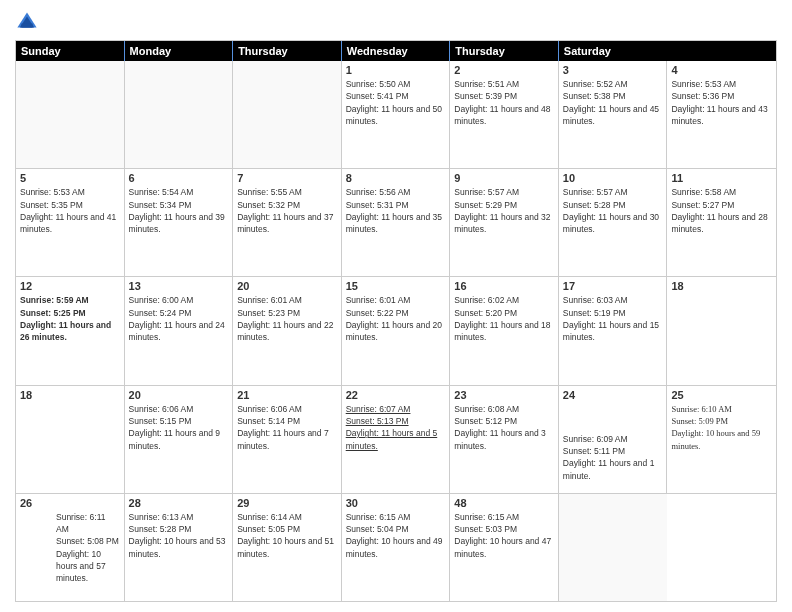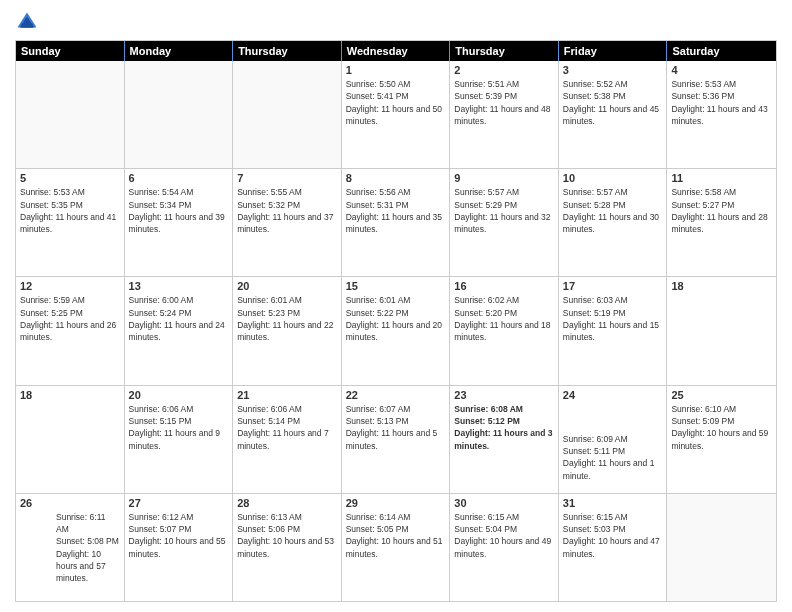--- a/index.html
+++ b/index.html
@@ -125,21 +125,20 @@
     </div>
   </div>
 
   <div class="calendar">
     <div class="day-headers">
     <div class="day-header">Sunday</div>
         <div class="day-header">Monday</div>
         <div class="day-header">Thursday</div>
         <div class="day-header">Wednesday</div>
         <div class="day-header">Thursday</div>
-        <div class="day-header">Friday</div>
         <div class="day-header">Saturday</div>
       </div>
     <div class="calendar-body">
     <div class="week-row">
           <div class="day-cell empty"></div>
           <div class="day-cell empty"></div>
           <div class="day-cell empty"></div>
           <div class="day-cell">
             <div class="day-number">1</div>
             <div class="day-info" style="white-space: pre-line;">Sunrise: 5:50 AM
@@ -205,21 +204,21 @@
           <div class="day-cell">
             <div class="day-number">11</div>
             <div class="day-info" style="white-space: pre-line;">Sunrise: 5:58 AM
 Sunset: 5:27 PM
 Daylight: 11 hours and 28 minutes.</div>
           </div>
         </div>
         <div class="week-row">
           <div class="day-cell">
             <div class="day-number">12</div>
-            <div class="day-info" style="white-space: pre-line;">Sunrise: 5:59 AM
+            <div class="day-info" style="white-space: pre-line; font-weight: bold;">Sunrise: 5:59 AM
 Sunset: 5:25 PM
 Daylight: 11 hours and 26 minutes.</div>
           </div>
           <div class="day-cell">
             <div class="day-number">13</div>
             <div class="day-info" style="white-space: pre-line;">Sunrise: 6:00 AM
 Sunset: 5:24 PM
 Daylight: 11 hours and 24 minutes.</div>
           </div>
           <div class="day-cell">
@@ -261,76 +260,70 @@
 Daylight: 11 hours and 9 minutes.</div>
           </div>
           <div class="day-cell">
             <div class="day-number">21</div>
             <div class="day-info" style="white-space: pre-line;">Sunrise: 6:06 AM
 Sunset: 5:14 PM
 Daylight: 11 hours and 7 minutes.</div>
           </div>
           <div class="day-cell">
             <div class="day-number">22</div>
-            <div class="day-info" style="white-space: pre-line;">Sunrise: 6:07 AM
+            <div class="day-info" style="white-space: pre-line; text-decoration: underline;">Sunrise: 6:07 AM
 Sunset: 5:13 PM
 Daylight: 11 hours and 5 minutes.</div>
           </div>
           <div class="day-cell">
             <div class="day-number">23</div>
-            <div class="day-info" style="white-space: pre-line; font-weight: bold;">Sunrise: 6:08 AM
+            <div class="day-info" style="white-space: pre-line;">Sunrise: 6:08 AM
 Sunset: 5:12 PM
 Daylight: 11 hours and 3 minutes.</div>
           </div>
           <div class="day-cell">
             <div class="day-number">24</div>
             <div class="day-info" style="white-space: pre-line; margin-top: 32px;">Sunrise: 6:09 AM
 Sunset: 5:11 PM
 Daylight: 11 hours and 1 minute.</div>
           </div>
           <div class="day-cell">
             <div class="day-number">25</div>
-            <div class="day-info" style="white-space: pre-line;">Sunrise: 6:10 AM
+            <div class="day-info" style="white-space: pre-line; font-family: Liberation Serif, serif;">Sunrise: 6:10 AM
 Sunset: 5:09 PM
 Daylight: 10 hours and 59 minutes.</div>
           </div>
         </div>
         <div class="week-row">
           <div class="day-cell">
             <div class="day-number">26</div>
             <div class="day-info" style="white-space: pre-line; margin-left: 36px;">Sunrise: 6:11 AM
 Sunset: 5:08 PM
 Daylight: 10 hours and 57 minutes.</div>
           </div>
           <div class="day-cell">
-            <div class="day-number">27</div>
-            <div class="day-info" style="white-space: pre-line;">Sunrise: 6:12 AM
-Sunset: 5:07 PM
-Daylight: 10 hours and 55 minutes.</div>
-          </div>
-          <div class="day-cell">
             <div class="day-number">28</div>
             <div class="day-info" style="white-space: pre-line;">Sunrise: 6:13 AM
-Sunset: 5:06 PM
+Sunset: 5:28 PM
 Daylight: 10 hours and 53 minutes.</div>
           </div>
           <div class="day-cell">
             <div class="day-number">29</div>
             <div class="day-info" style="white-space: pre-line;">Sunrise: 6:14 AM
 Sunset: 5:05 PM
 Daylight: 10 hours and 51 minutes.</div>
           </div>
           <div class="day-cell">
             <div class="day-number">30</div>
             <div class="day-info" style="white-space: pre-line;">Sunrise: 6:15 AM
 Sunset: 5:04 PM
 Daylight: 10 hours and 49 minutes.</div>
           </div>
           <div class="day-cell">
-            <div class="day-number">31</div>
+            <div class="day-number">48</div>
             <div class="day-info" style="white-space: pre-line;">Sunrise: 6:15 AM
 Sunset: 5:03 PM
 Daylight: 10 hours and 47 minutes.</div>
           </div>
           <div class="day-cell empty"></div>
         </div>
       </div>
   </div>
 </div>
 

